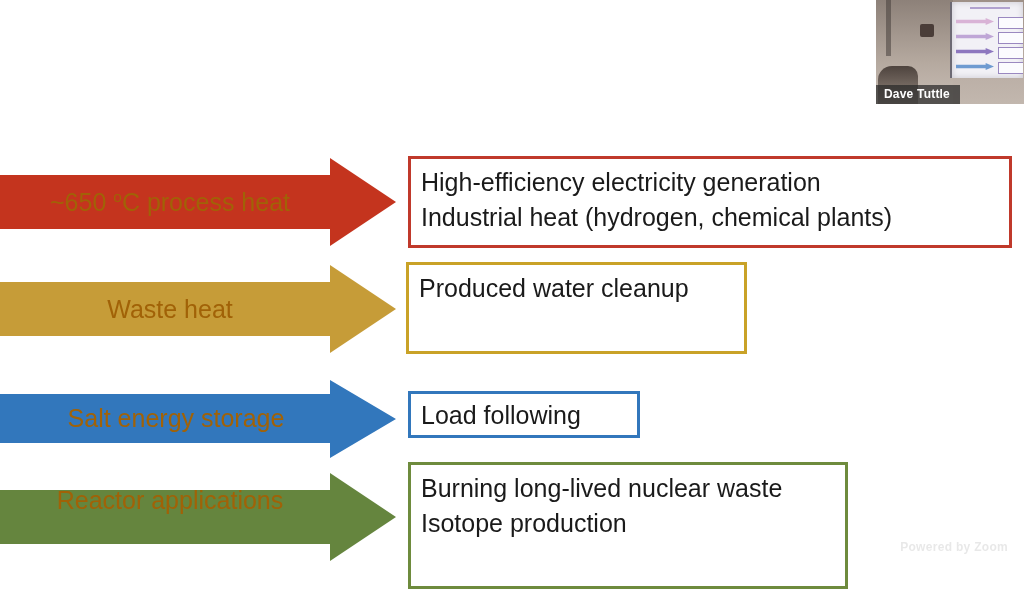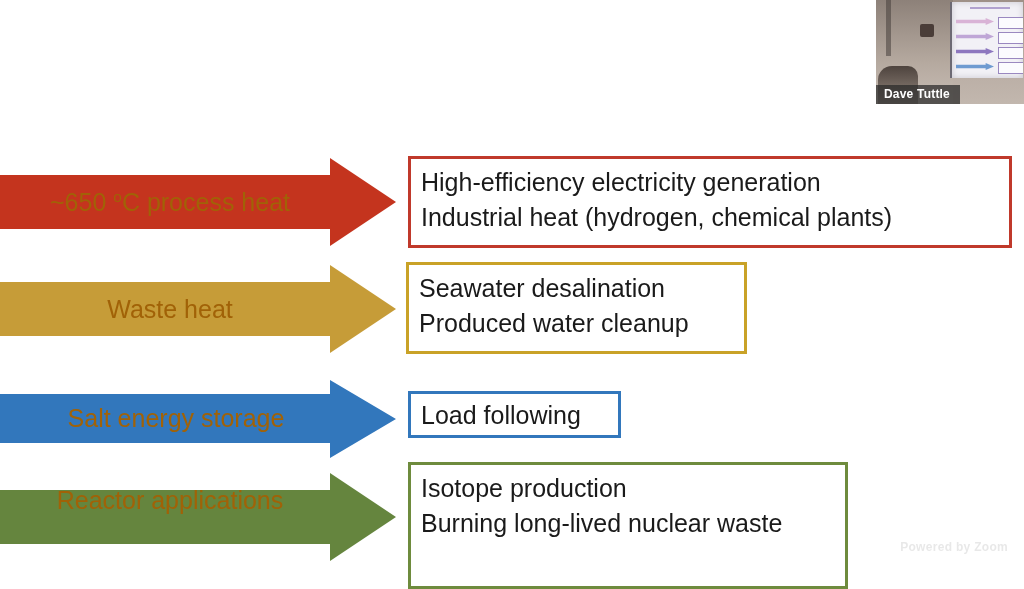--- a/index.html
+++ b/index.html
@@ -200,43 +200,42 @@
       <div class="line">Industrial heat (hydrogen, chemical plants)</div>
     </div>
   </div>
 
   <div class="row" style="top:262px;">
     <svg class="arrow" width="400" height="95" viewBox="0 0 400 95">
       <polygon points="0,20 330,20 330,3 396,47 330,91 330,74 0,74" fill="#C69C38"></polygon>
     </svg>
     <div class="arrow-label" style="top:33px; width:340px;">Waste heat</div>
     <div class="callout" style="left:406px; top:0px; width:341px; height:92px; border-width:3px; border-color:#C9A227;">
-      <div class="line">Seawater desalination</div>
       <div class="line">Produced water cleanup</div>
     </div>
   </div>
 
   <div class="row" style="top:378px;">
     <svg class="arrow" width="400" height="82" viewBox="0 0 400 82">
       <polygon points="0,16 330,16 330,2 396,41 330,80 330,65 0,65" fill="#3277BC"></polygon>
     </svg>
     <div class="arrow-label" style="top:26px; width:340px;margin-left:6px;">Salt energy storage</div>
-    <div class="callout" style="left:408px; top:13px; width:213px; height:47px; border-width:3px; border-color:#3277BC; padding-top:4px;">
+    <div class="callout" style="left:408px; top:13px; width:232px; height:47px; border-width:3px; border-color:#3277BC; padding-top:4px;">
       <div class="line">Load following</div>
     </div>
   </div>
 
   <div class="row" style="top:470px;">
     <svg class="arrow" width="400" height="95" viewBox="0 0 400 95">
       <polygon points="0,20 330,20 330,3 396,47 330,91 330,74 0,74" fill="#65853E"></polygon>
     </svg>
     <div class="arrow-label" style="top:16px; width:340px;">Reactor applications</div>
     <div class="callout" style="left:408px; top:-8px; width:440px; height:127px; border-width:3px; border-color:#6E8B3D;">
+      <div class="line">Burning long-lived nuclear waste</div>
       <div class="line">Isotope production</div>
-      <div class="line">Burning long-lived nuclear waste</div>
     </div>
   </div>
 
   <div id="webcam">
     <div id="webcam-scene">
       <div id="webcam-wall"></div>
       <div id="webcam-doorframe"></div>
       <div id="webcam-clock"></div>
       <div id="webcam-screen">
         <div class="mini-line" style="left:18px; top:5px; width:40px;"></div>

